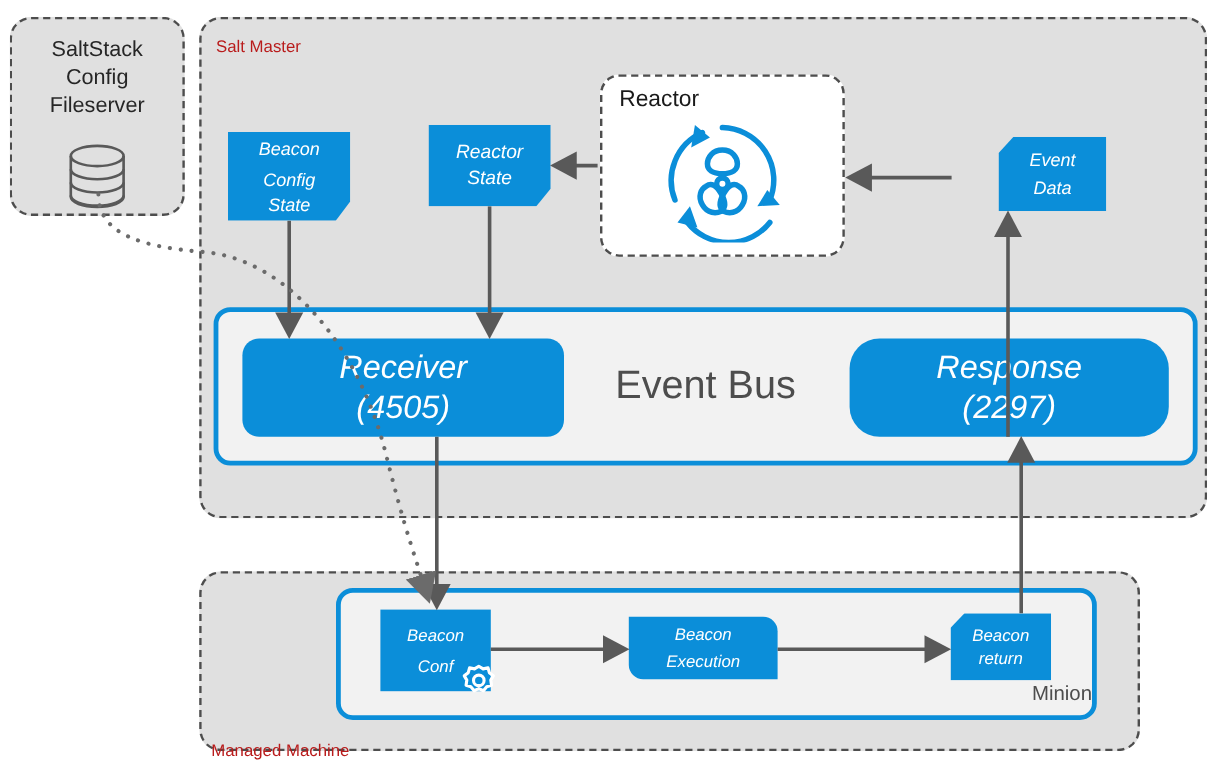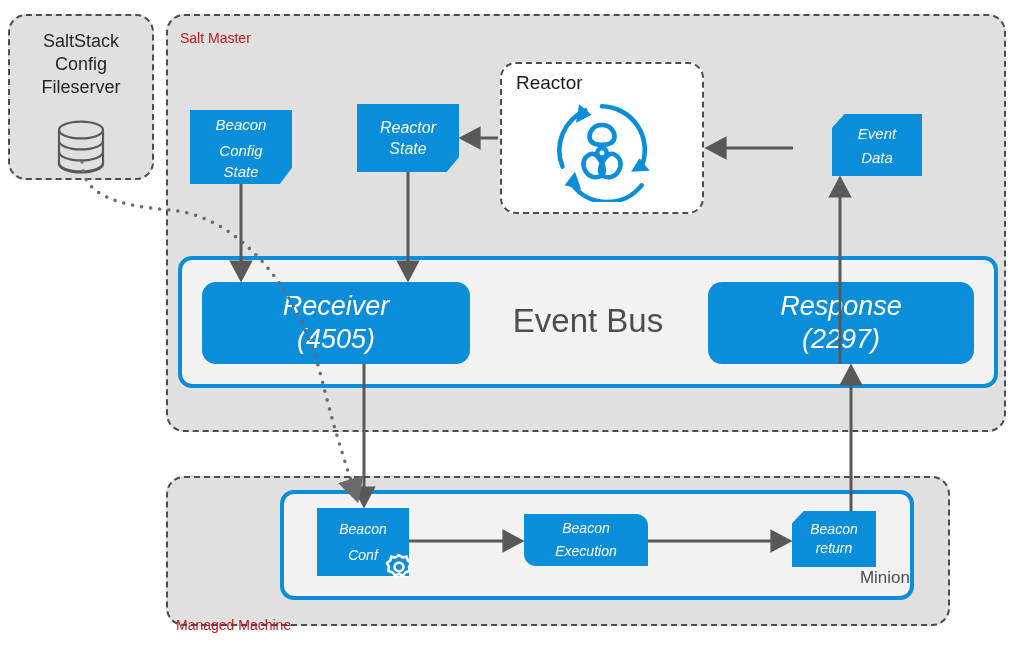--- a/index.html
+++ b/index.html
@@ -168,21 +168,21 @@
   }
   #event-data .ln:first-child{ margin-bottom:3px; }
 
   #receiver{
     left:202px; top:282px; width:268px; height:82px;
     border-radius:14px;
     font-size:27px; line-height:33px;
   }
   #response{
     left:708px; top:282px; width:266px; height:82px;
-    border-radius:14px;
+    border-radius:25px;
     font-size:27px; line-height:33px;
   }
 
   #beacon-conf{
     left:317px; top:508px; width:92px; height:68px;
     font-size:14px; line-height:20px;
     align-items:center;
   }
   #beacon-conf .ln:first-child{ margin-bottom:6px; }
   #cog-icon{

